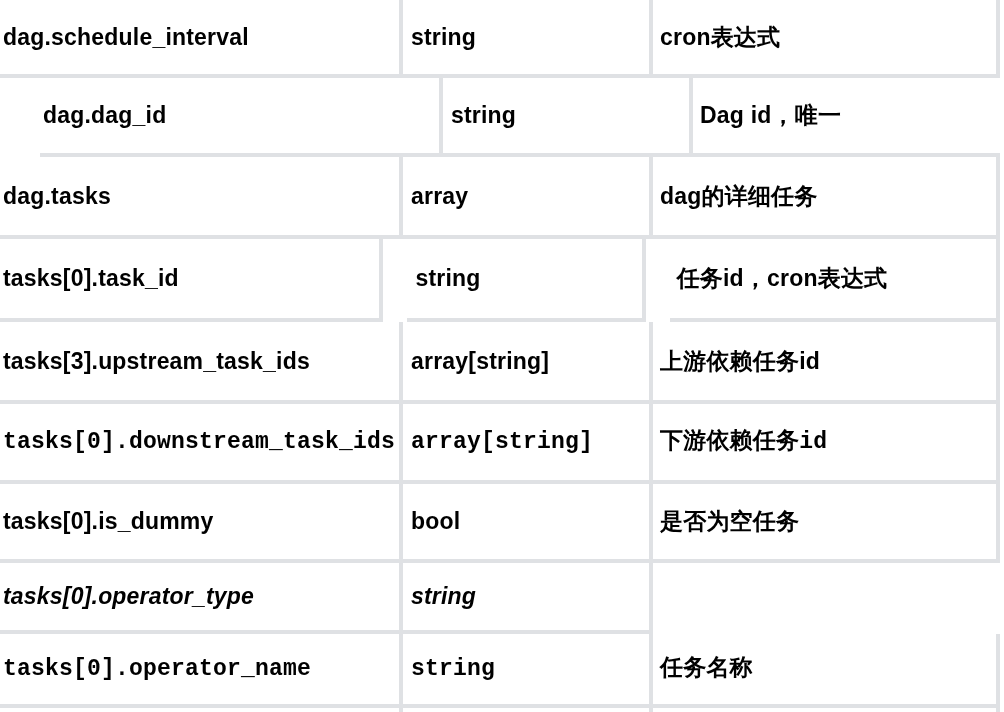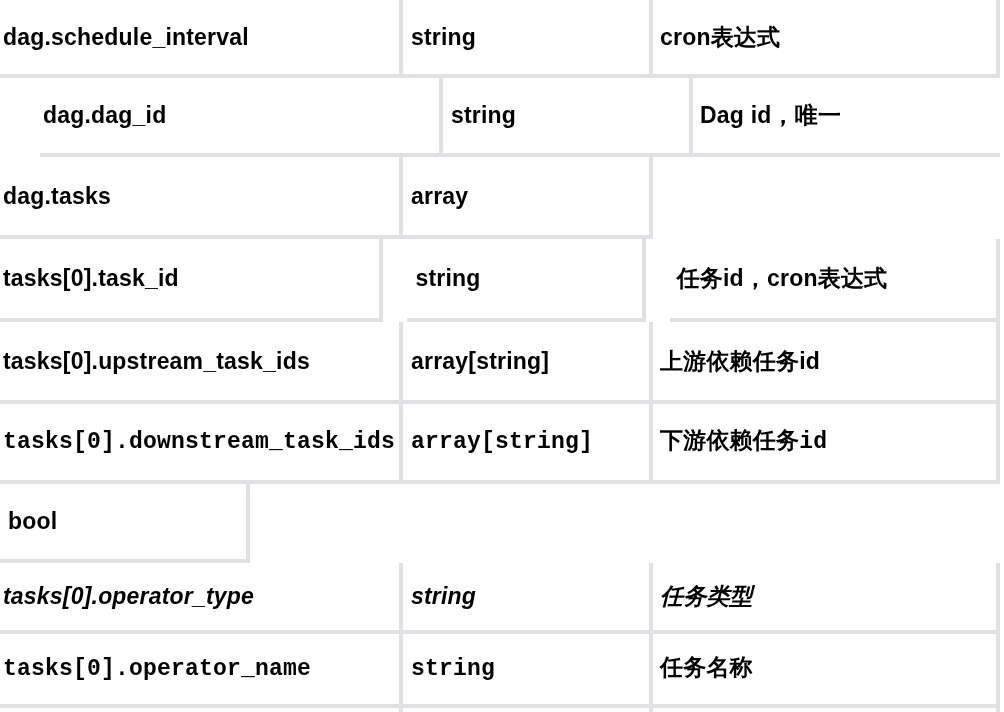--- a/index.html
+++ b/index.html
@@ -63,48 +63,50 @@
 
   <div class="trow r2">
     <div class="tcell col-field">dag.dag_id</div>
     <div class="tcell col-type">string</div>
     <div class="tcell col-desc">Dag id，唯一</div>
   </div>
 
   <div class="trow r3">
     <div class="tcell col-field">dag.tasks</div>
     <div class="tcell col-type">array</div>
+    <div class="tcell col-desc">dag的详细任务</div>
   </div>
 
   <div class="trow r4">
     <div class="tcell col-field">tasks[0].task_id</div>
     <div class="tcell col-type">string</div>
     <div class="tcell col-desc">任务id，cron表达式</div>
   </div>
 
   <div class="trow r5">
-    <div class="tcell col-field">tasks[0].upstream_task_ids</div>
+    <div class="tcell col-field">tasks[3].upstream_task_ids</div>
     <div class="tcell col-type">array[string]</div>
     <div class="tcell col-desc">上游依赖任务id</div>
   </div>
 
   <div class="trow r6">
     <div class="tcell col-field">tasks[0].downstream_task_ids</div>
     <div class="tcell col-type">array[string]</div>
     <div class="tcell col-desc">下游依赖任务id</div>
   </div>
 
   <div class="trow r7">
+    <div class="tcell col-field">tasks[0].is_dummy</div>
     <div class="tcell col-type">bool</div>
+    <div class="tcell col-desc">是否为空任务</div>
   </div>
 
   <div class="trow r8">
     <div class="tcell col-field">tasks[0].operator_type</div>
     <div class="tcell col-type">string</div>
-    <div class="tcell col-desc">任务类型</div>
   </div>
 
   <div class="trow r9">
     <div class="tcell col-field">tasks[0].operator_name</div>
     <div class="tcell col-type">string</div>
     <div class="tcell col-desc">任务名称</div>
   </div>
 
   <div class="trow r10">
     <div class="tcell col-field"></div>

